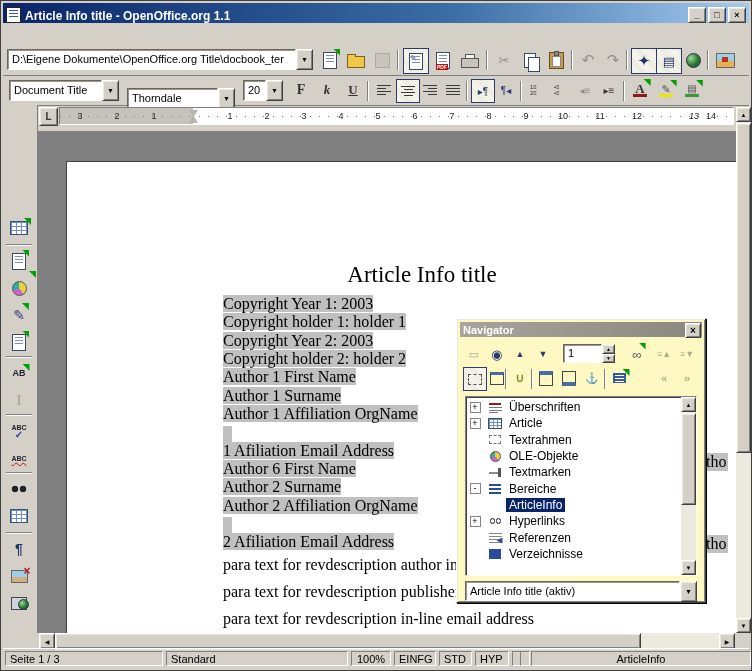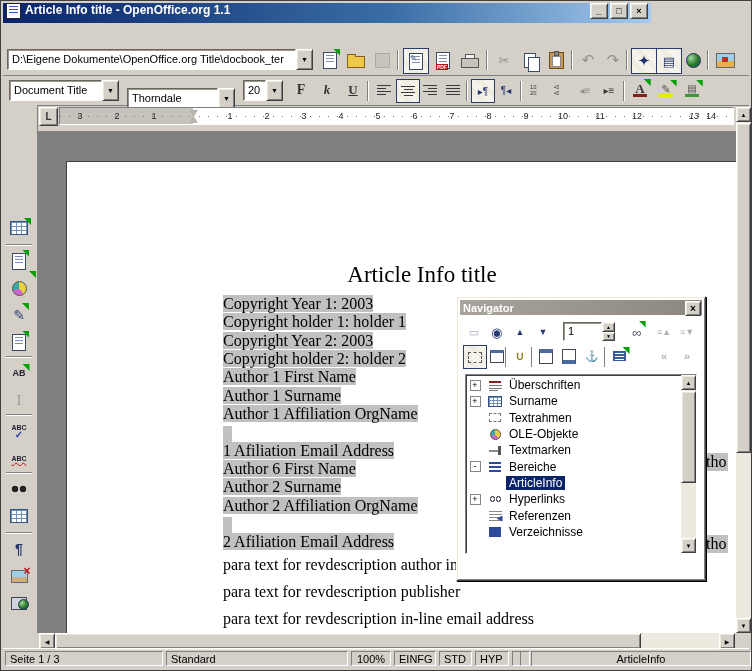--- a/index.html
+++ b/index.html
@@ -2,23 +2,23 @@
 <html><head>
 <meta charset="utf-8">
 <style>
   html,body{margin:0;padding:0;background:#fff}
   .win{position:relative;width:752px;height:671px;background:#d4d0c8;
        font-family:"Liberation Sans",sans-serif;font-size:11px;color:#000;
        border:1px solid #404040;box-sizing:border-box;overflow:hidden}
   .raised{background:#d4d0c8;border:1px solid;border-color:#fff #404040 #404040 #fff;
           box-shadow:inset 1px 1px 0 #ece9d8,inset -1px -1px 0 #808080}
   
-  .titlebar{position:absolute;left:2px;top:2px;width:648px;height:20px;
+  .titlebar{position:absolute;left:2px;top:2px;width:746px;height:20px;
             background:linear-gradient(90deg,#0a246a,#3a6ea5 60%,#a6caf0);
-            display:flex;align-items:flex-start;gap:4px;padding-left:3px;box-sizing:border-box;
+            display:flex;align-items:flex-end;gap:4px;padding-left:3px;box-sizing:border-box;
             color:#fff;font-weight:bold;font-size:12px}
   .doc-ico{width:13px;height:14px;background:#fff;border:1px solid #223;position:relative;flex:0 0 auto}
   .doc-ico::before{content:"";position:absolute;left:2px;top:2px;right:2px;height:8px;
             background:repeating-linear-gradient(#3355bb 0 1px,transparent 1px 3px)}
   .capbtns{margin-left:auto;display:flex;gap:2px;padding-right:3px}
   .cap{width:16px;height:14px;display:flex;align-items:center;justify-content:center;
        font-size:9px;font-weight:bold;color:#000;font-family:"Liberation Sans",sans-serif}
   
   .menubar{position:absolute;left:2px;top:23px;width:746px;height:21px;display:flex;
            align-items:center;border-bottom:1px solid #808080}
@@ -101,21 +101,21 @@
        font-family:"Liberation Serif",serif;font-size:23px;color:#000;white-space:nowrap}
   .fields{position:absolute;left:156px;top:133px;width:520px}
   .docline{height:18.34px;line-height:18.34px;white-space:nowrap;font-family:"Liberation Serif",serif;font-size:16px}
   .docline .hl{background:#c0c0c0}
   .stubmark{display:inline-block;width:9px;height:16px;background:#c0c0c0;vertical-align:middle}
   .paras{position:absolute;left:156px;top:389px;width:560px}
   .paraline{height:27px;line-height:27px;white-space:nowrap;font-family:"Liberation Serif",serif;font-size:16px}
   .frag{position:absolute;background:#c0c0c0;font-family:"Liberation Serif",serif;font-size:16px;
        height:18px;line-height:18px;padding-right:2px}
   
-  .navwin{position:absolute;left:455px;top:295px;width:248px;height:283px;background:#ffffff;
+  .navwin{position:absolute;left:455px;top:317px;width:248px;height:283px;background:#fef9c3;
        border:1px solid;border-color:#fff #404040 #404040 #fff;box-shadow:inset 1px 1px 0 #ece9d8,inset -1px -1px 0 #808080,1px 1px 0 #000;z-index:20}
   .navtitle{position:absolute;left:3px;top:3px;right:3px;height:15px;
        background:linear-gradient(90deg,#a8a49c,#8c8880);display:flex;align-items:center;
        color:#fff;font-weight:bold;font-size:11px;padding-left:3px;box-sizing:border-box}
   .navclose{position:absolute;right:1px;top:1px;width:14px;height:13px;display:flex;align-items:center;
        justify-content:center;font-size:10px;font-weight:bold;color:#000}
   .ntb{position:absolute;width:22px;height:22px;display:flex;align-items:center;justify-content:center;color:#2a3a74;font-size:11px}
   .navtree{position:absolute;left:8px;top:77px;width:232px;height:180px;background:#fff;
        border:1px solid;border-color:#808080 #fff #fff #808080;box-shadow:inset 1px 1px 0 #404040;box-sizing:border-box;overflow:hidden}
   .trow{display:flex;align-items:center;height:16.3px}
@@ -473,21 +473,21 @@
             </span>
             <span class="tlabel">Überschriften</span>
           </div>
           <div class="trow">
             <span class="slot-exp">
               <span class="expander">+</span>
             </span>
             <span class="slot-icon">
               <span class="ti ti-tables"></span>
             </span>
-            <span class="tlabel">Surname</span>
+            <span class="tlabel">Article</span>
           </div>
           <div class="trow">
             <span class="slot-exp"></span>
             <span class="slot-icon">
               <span class="ti ti-frames"></span>
             </span>
             <span class="tlabel">Textrahmen</span>
           </div>
           <div class="trow">
             <span class="slot-exp"></span>
@@ -541,20 +541,24 @@
             <span class="tlabel">Verzeichnisse</span>
           </div>
         </div>
       <div class="treescroll">
         <span class="sbtn raised" style="top:0">▲</span>
         <span class="thumb" style="left:0;top:16px;width:15px;height:92px"></span>
         <span class="sbtn raised" style="bottom:0;top:auto">▼</span>
       </div>
     </div>
 
+    <span class="combo navdrop">
+      <span class="fld" style="padding-top:3px">Article Info title (aktiv)</span>
+      <span class="dd raised">▼</span>
+    </span>
   </div>
 
   <div class="vscroll">
     <span class="sbtn raised" style="top:0">▲</span>
     <span class="thumb" style="left:0;top:16px;width:15px;height:330px"></span>
     <span class="sbtn raised" style="bottom:0;top:auto">▼</span>
   </div>
 
   <div class="hscroll">
     <span class="sbtn raised" style="top:0;left:1px;width:16px;height:16px">◀</span>

